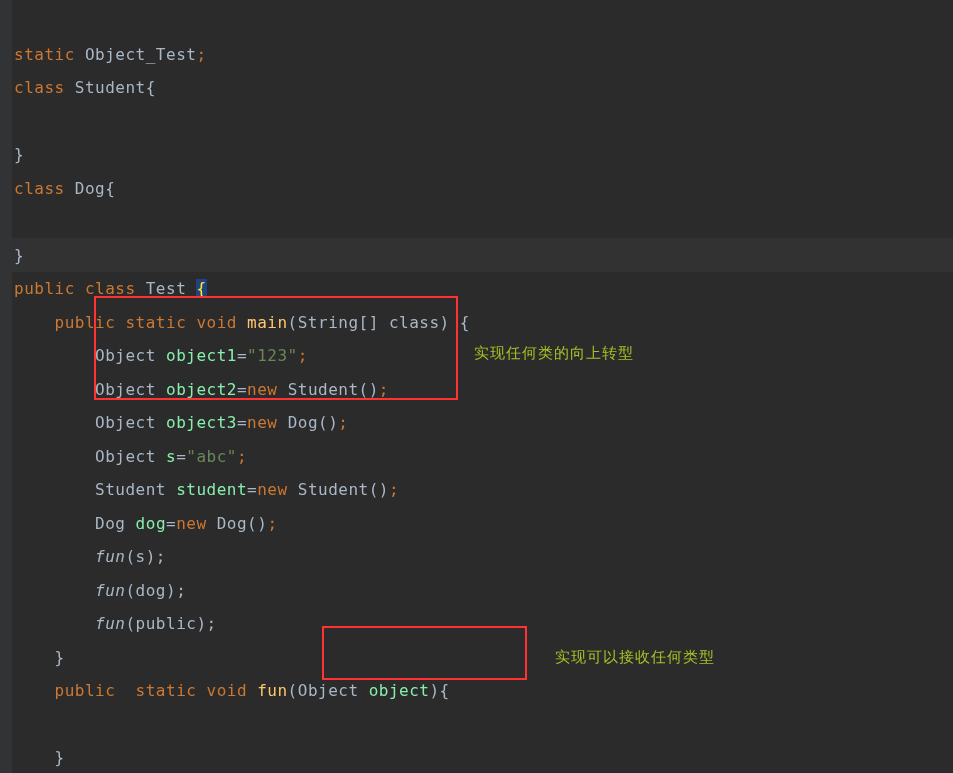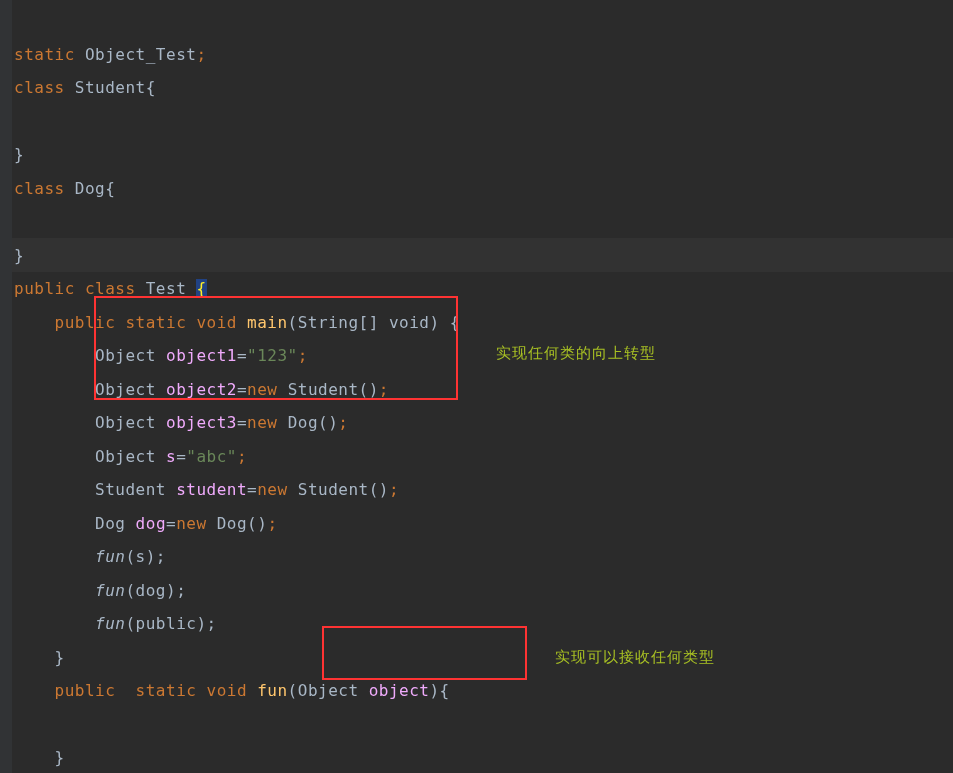--- a/index.html
+++ b/index.html
@@ -25,21 +25,21 @@
   .code-area {
     position: absolute;
     left: 14px;
     top: 4px;
     white-space: pre;
     letter-spacing: 0.5px;
   }
   .kw { color: #cc7832; }
   .method { color: #ffc66d; }
   .str { color: #6a8759; }
-  .var { color: #f0abfc; }
+  .var { color: #86efac; }
   .italic { font-style: italic; }
   .highlight-line {
     position: absolute;
     left: 0;
     width: 953px;
     height: 34px;
     background: #323232;
     z-index: -1;
   }
   .caret-brace {
@@ -68,34 +68,34 @@
 
 <div class="code-area">
 <span><span class="kw">static</span> <span>Object_Test</span><span class="kw">;</span></span>
 <span><span class="kw">class</span> <span>Student</span><span>{</span></span>
 <span> </span>
 <span><span>}</span></span>
 <span><span class="kw">class</span> <span>Dog</span><span>{</span></span>
 <span> </span>
 <span><span>}</span></span>
 <span><span class="kw">public class</span> <span>Test</span> <span class="caret-brace">{</span></span>
-<span><span>    </span><span class="kw">public static void</span> <span class="method">main</span><span>(</span><span>String[] void</span><span>) {</span></span>
+<span><span>    </span><span class="kw">public static void</span> <span class="method">main</span><span>(</span><span>String[] class</span><span>) {</span></span>
 <span><span>        </span><span>Object</span> <span class="var">object1</span><span>=</span><span class="str">"123"</span><span class="kw">;</span></span>
 <span><span>        </span><span>Object</span> <span class="var">object2</span><span>=</span><span class="kw">new</span> <span>Student()</span><span class="kw">;</span></span>
 <span><span>        </span><span>Object</span> <span class="var">object3</span><span>=</span><span class="kw">new</span> <span>Dog()</span><span class="kw">;</span></span>
 <span><span>        </span><span>Object</span> <span class="var">s</span><span>=</span><span class="str">"abc"</span><span class="kw">;</span></span>
 <span><span>        </span><span>Student</span> <span class="var">student</span><span>=</span><span class="kw">new</span> <span>Student()</span><span class="kw">;</span></span>
 <span><span>        </span><span>Dog</span> <span class="var">dog</span><span>=</span><span class="kw">new</span> <span>Dog()</span><span class="kw">;</span></span>
 <span><span>        </span><span class="italic">fun</span><span>(s);</span></span>
 <span><span>        </span><span class="italic">fun</span><span>(dog);</span></span>
 <span><span>        </span><span class="italic">fun</span><span>(public);</span></span>
 <span><span>    </span><span>}</span></span>
 <span><span>    </span><span class="kw">public  static void</span> <span class="method">fun</span><span>(</span><span>Object</span> <span class="var">object</span><span>){</span></span>
 <span> </span>
 <span><span>    </span><span>}</span></span>
 
 </div>
 
 <div class="redbox" style="left:94px; top:296px; width:364px; height:104px;"></div>
 <div class="redbox" style="left:322px; top:626px; width:205px; height:54px;"></div>
 
-<div class="annotation" style="left:496px; top:336px;">实现任何类的向上转型</div>
+<div class="annotation" style="left:474px; top:336px;">实现任何类的向上转型</div>
 <div class="annotation" style="left:555px; top:640px;text-align:right;">实现可以接收任何类型</div>
 
 </body></html>

